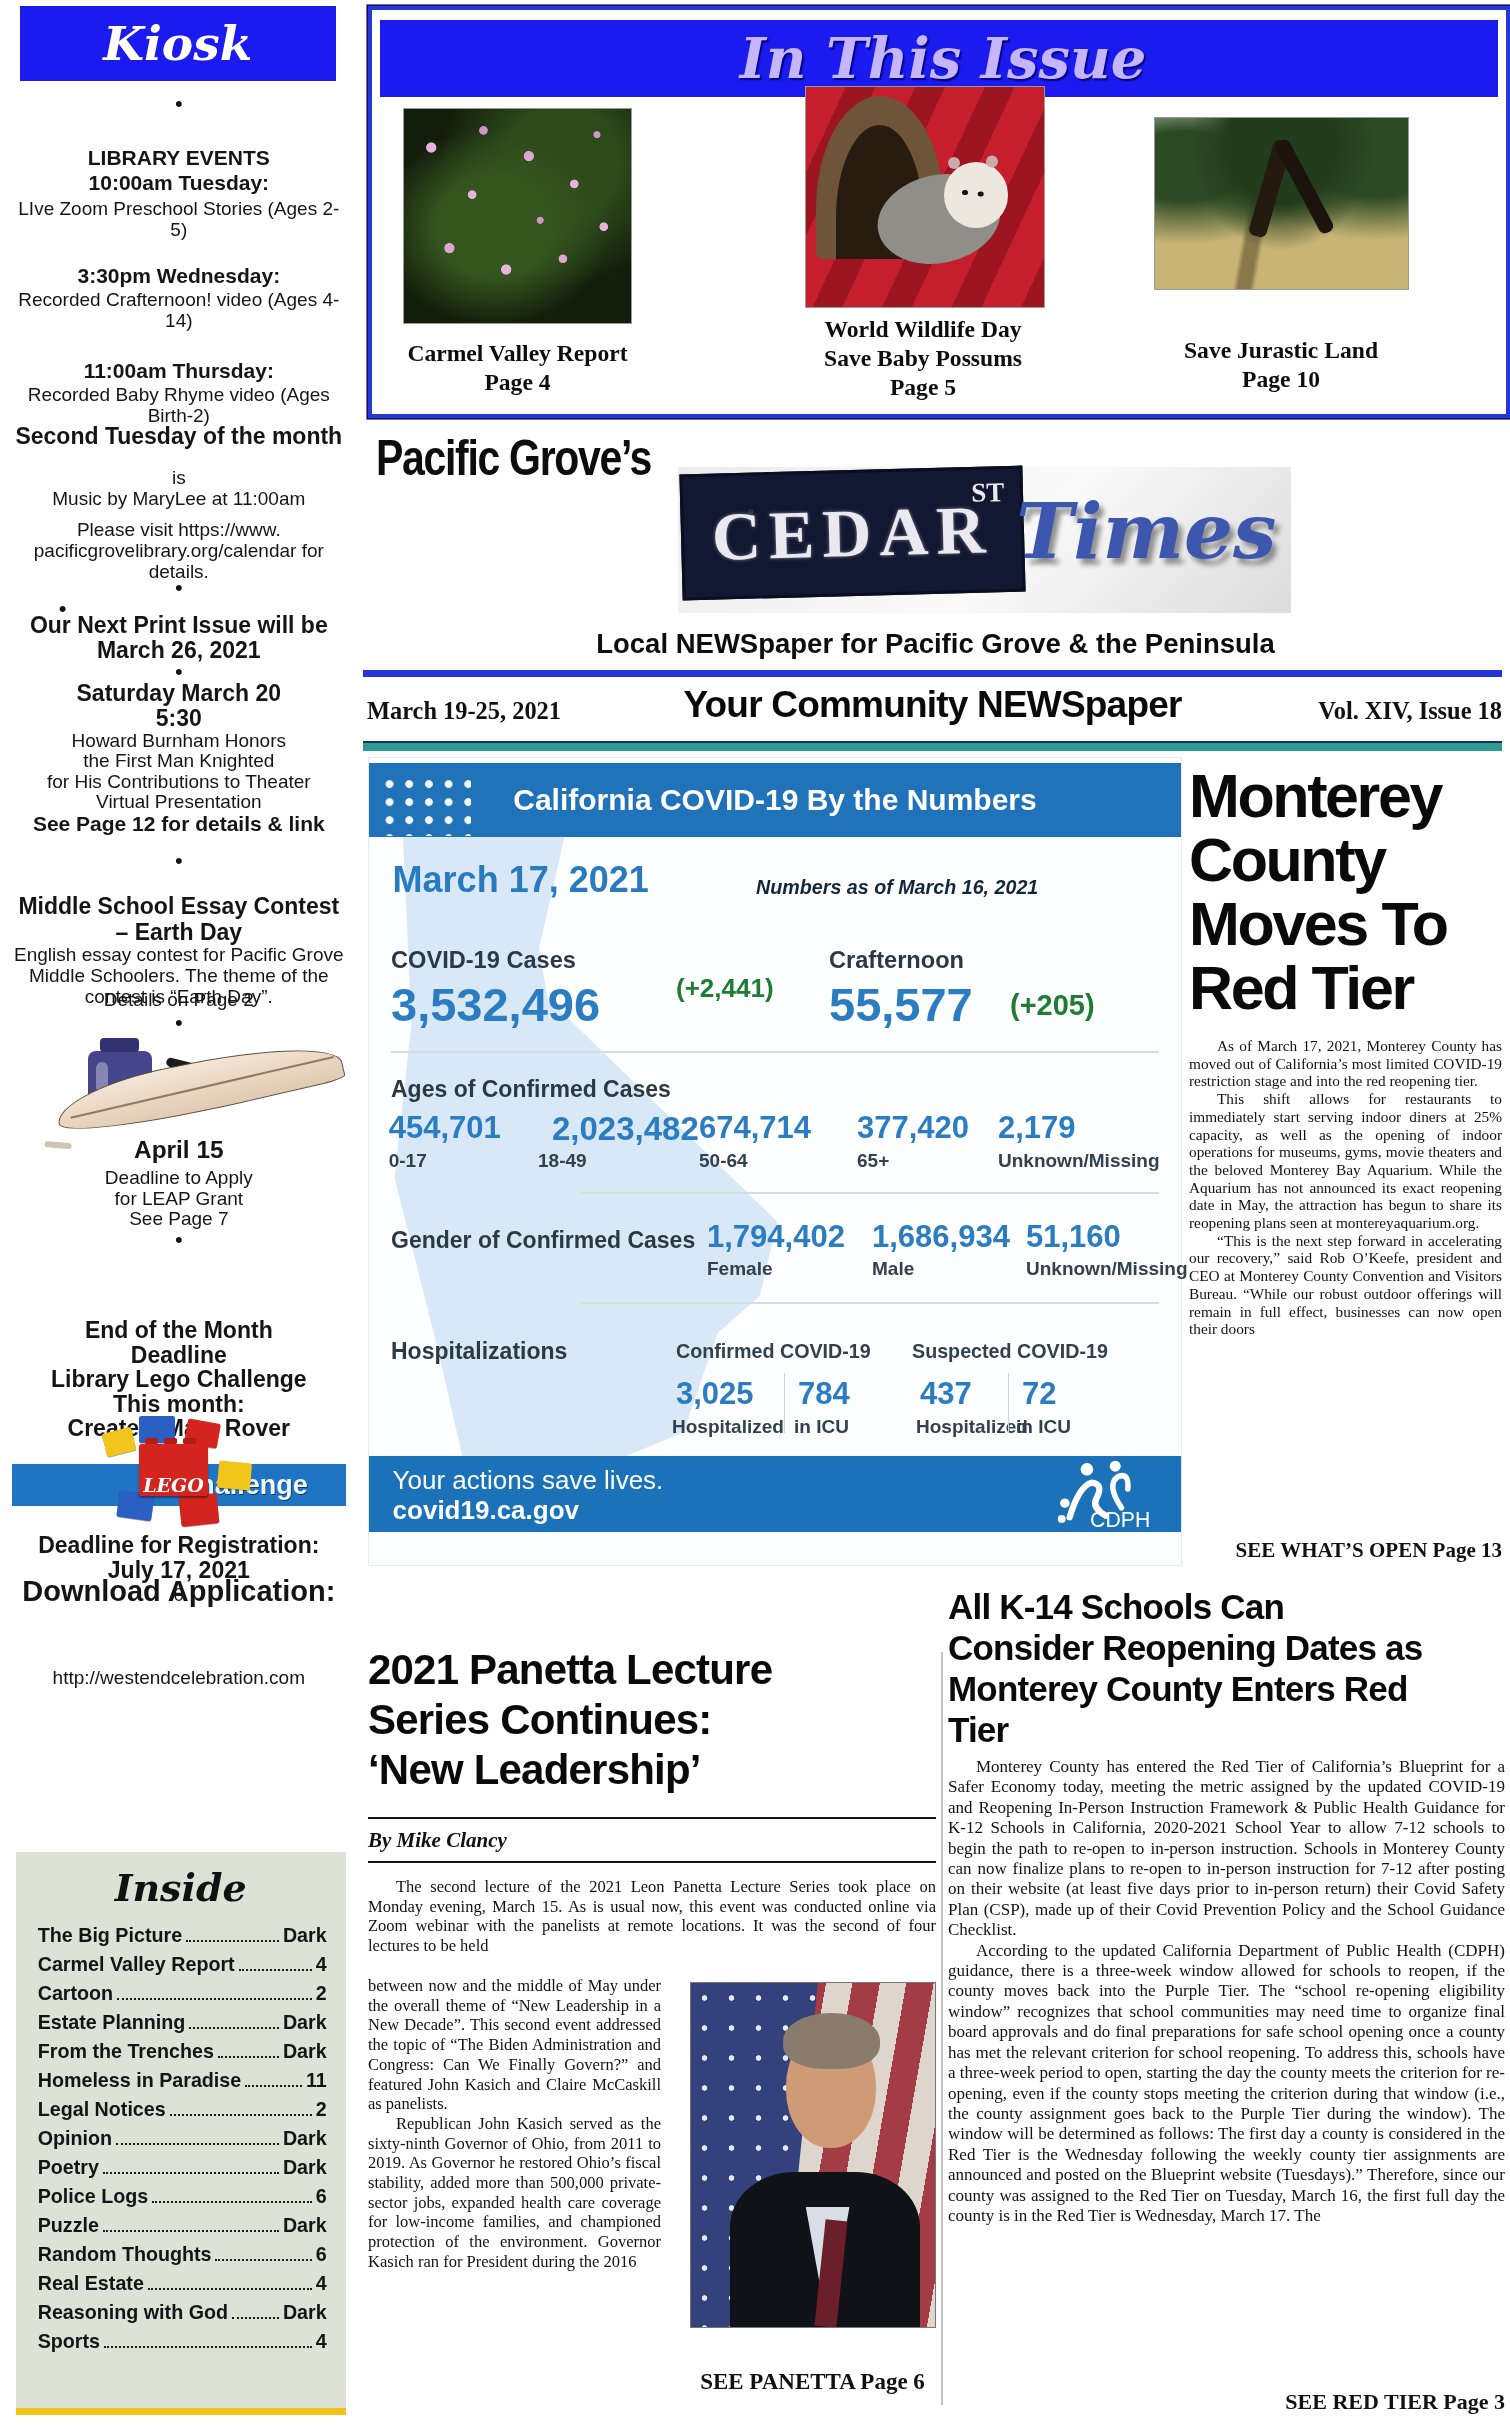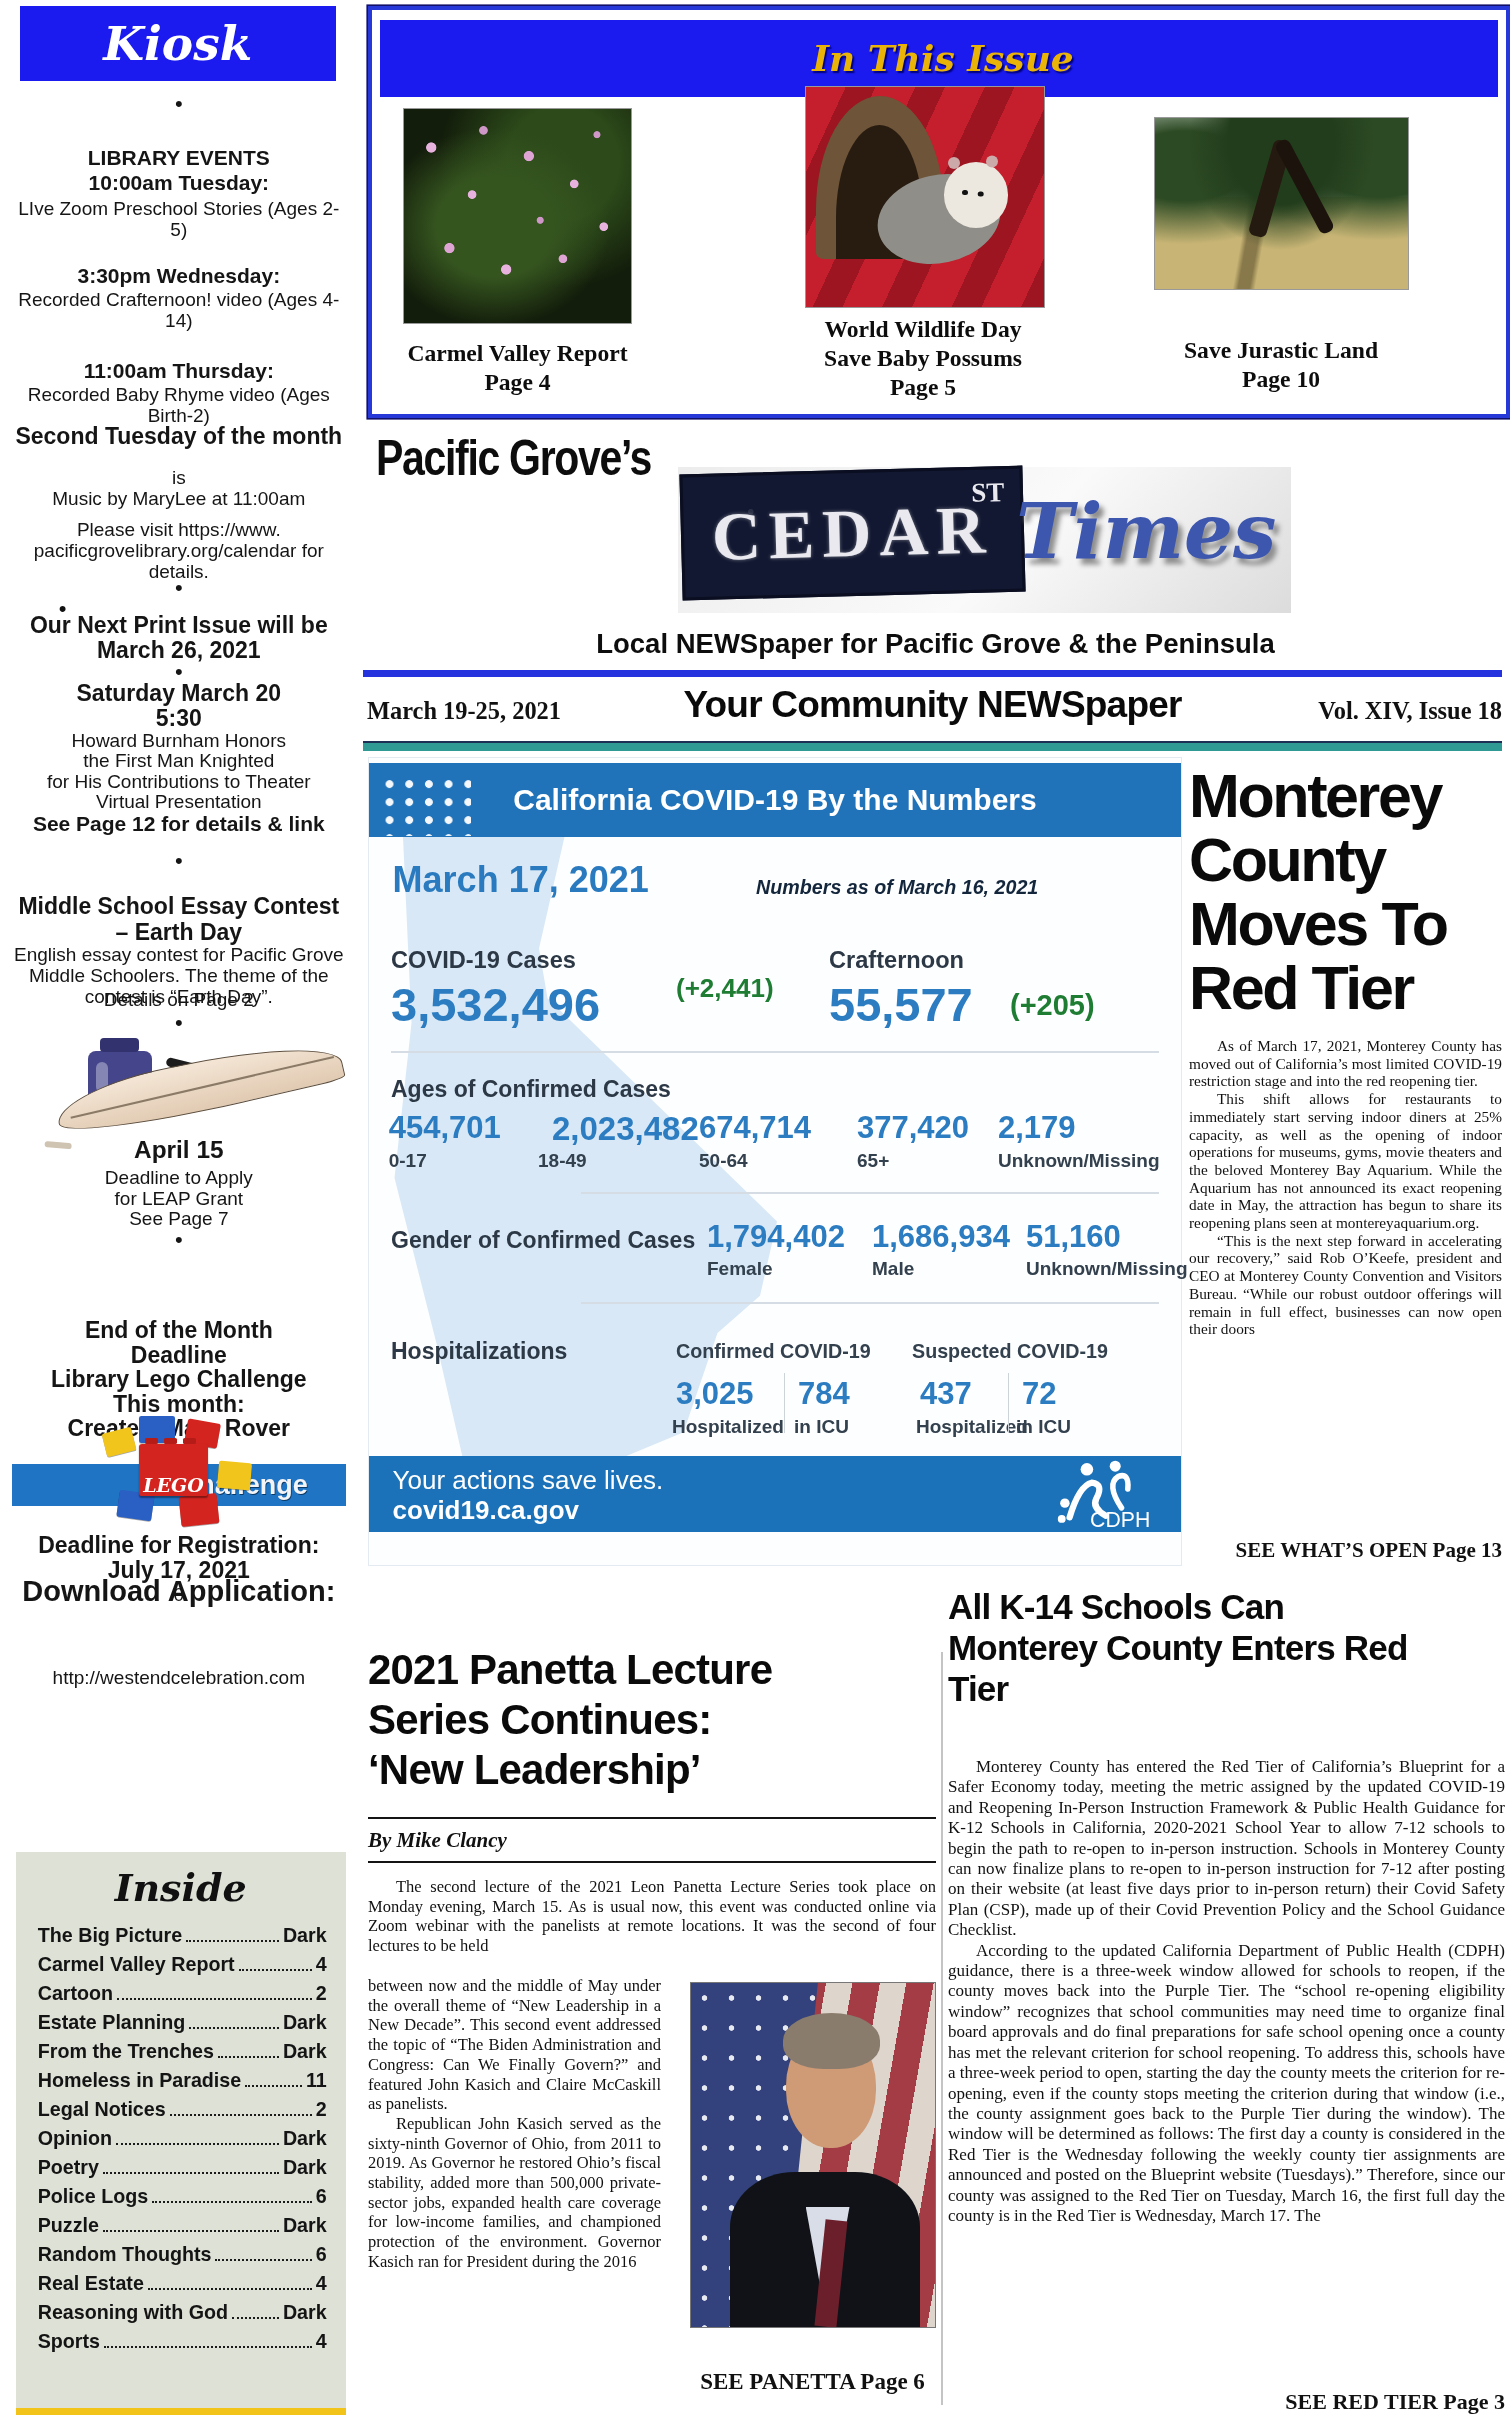--- a/index.html
+++ b/index.html
@@ -60,21 +60,21 @@
   .lego-core::before{content:"";position:absolute;top:-6.3px;left:6.3px;width:12.6px;height:6.3px;background:#b51c18;
              border-radius:1.6px;box-shadow:19px 0 0 #b51c18,38px 0 0 #b51c18;}
   .lego-core span{color:#fff;font-style:italic;font-weight:bold;font-size:19px;
              font-family:"DejaVu Serif",serif;}
 
   
   .issue-box{left:368px;top:6.3px;width:1134px;height:404px;background:#fff;
              border:4.7px solid #2638d8;box-shadow:0 0 0 1.6px #10106a;}
   .issue-banner{position:absolute;left:7.9px;top:9.4px;right:7.9px;height:77px;background:#1b1bef;
                 display:flex;align-items:center;justify-content:center;}
-  .issue-banner span{color:#eab308;font-size:36px;text-shadow:1.6px 1.6px 1.6px #00007a;margin-left:8px;}
+  .issue-banner span{color:#c4b5fd;font-size:56px;text-shadow:1.6px 1.6px 1.6px #00007a;margin-left:8px;}
   .fig{position:absolute;overflow:hidden;border:0.8px solid #999;}
   .fig-flowers{left:31px;top:98px;width:227px;height:214px;background-color:#131d0b;
     background-image:
       radial-gradient(circle at 12% 18%,#e7b3de 4.7px,transparent 5.5px),
       radial-gradient(circle at 30% 40%,#e7b3de 3.9px,transparent 4.7px),
       radial-gradient(circle at 55% 22%,#dda4d4 4.7px,transparent 5.5px),
       radial-gradient(circle at 75% 35%,#e7b3de 3.9px,transparent 4.7px),
       radial-gradient(circle at 20% 65%,#dda4d4 4.7px,transparent 5.5px),
       radial-gradient(circle at 45% 75%,#e7b3de 4.7px,transparent 5.5px),
       radial-gradient(circle at 70% 70%,#dda4d4 3.9px,transparent 4.7px),
@@ -487,20 +487,21 @@
   </div>
   <div class="abs red-body">
     <p>As of March 17, 2021, Monterey County has moved out of California’s most limited COVID-19 restriction stage and into the red reopening tier.</p>
     <p>This shift allows for restaurants to immediately start serving indoor diners at 25% capacity, as well as the opening of indoor operations for museums, gyms, movie theaters and the beloved Monterey Bay Aquarium. While the Aquarium has not announced its exact reopening date in May, the attraction has begun to share its reopening plans seen at montereyaquarium.org.</p>
     <p>“This is the next step forward in accelerating our recovery,” said Rob O’Keefe, president and CEO at Monterey County Convention and Visitors Bureau. “While our robust outdoor offerings will remain in full effect, businesses can now open their doors</p>
   </div>
   <div class="abs jump red-jump">SEE WHAT’S OPEN Page 13</div>
 
   <div class="abs hl k12-hl">
     <div>All K-14 Schools Can</div>
+    <div>Consider Reopening Dates as</div>
     <div>Monterey County Enters Red</div>
     <div>Tier</div>
   </div>
   <div class="abs k12-body">
     <p>Monterey County has entered the Red Tier of California’s Blueprint for a Safer Economy today, meeting the metric assigned by the updated COVID-19 and Reopening In-Person Instruction Framework &amp; Public Health Guidance for K-12 Schools in California, 2020-2021 School Year to allow 7-12 schools to begin the path to re-open to in-person instruction. Schools in Monterey County can now finalize plans to re-open to in-person instruction for 7-12 after posting on their website (at least five days prior to in-person return) their Covid Safety Plan (CSP), made up of their Covid Prevention Policy and the School Guidance Checklist.</p>
     <p>According to the updated California Department of Public Health (CDPH) guidance, there is a three-week window allowed for schools to reopen, if the county moves back into the Purple Tier. The “school re-opening eligibility window” recognizes that school communities may need time to organize final board approvals and do final preparations for safe school opening once a county has met the relevant criterion for school reopening. To address this, schools have a three-week period to open, starting the day the county meets the criterion for re-opening, even if the county stops meeting the criterion during that window (i.e., the county assignment goes back to the Purple Tier during the window). The window will be determined as follows: The first day a county is considered in the Red Tier is the Wednesday following the weekly county tier assignments are announced and posted on the Blueprint website (Tuesdays).” Therefore, since our county was assigned to the Red Tier on Tuesday, March 16, the first full day the county is in the Red Tier is Wednesday, March 17. The</p>
   </div>
   <div class="abs jump k12-jump">SEE RED TIER Page 3</div>
 
   <div class="abs col-rule"></div>

